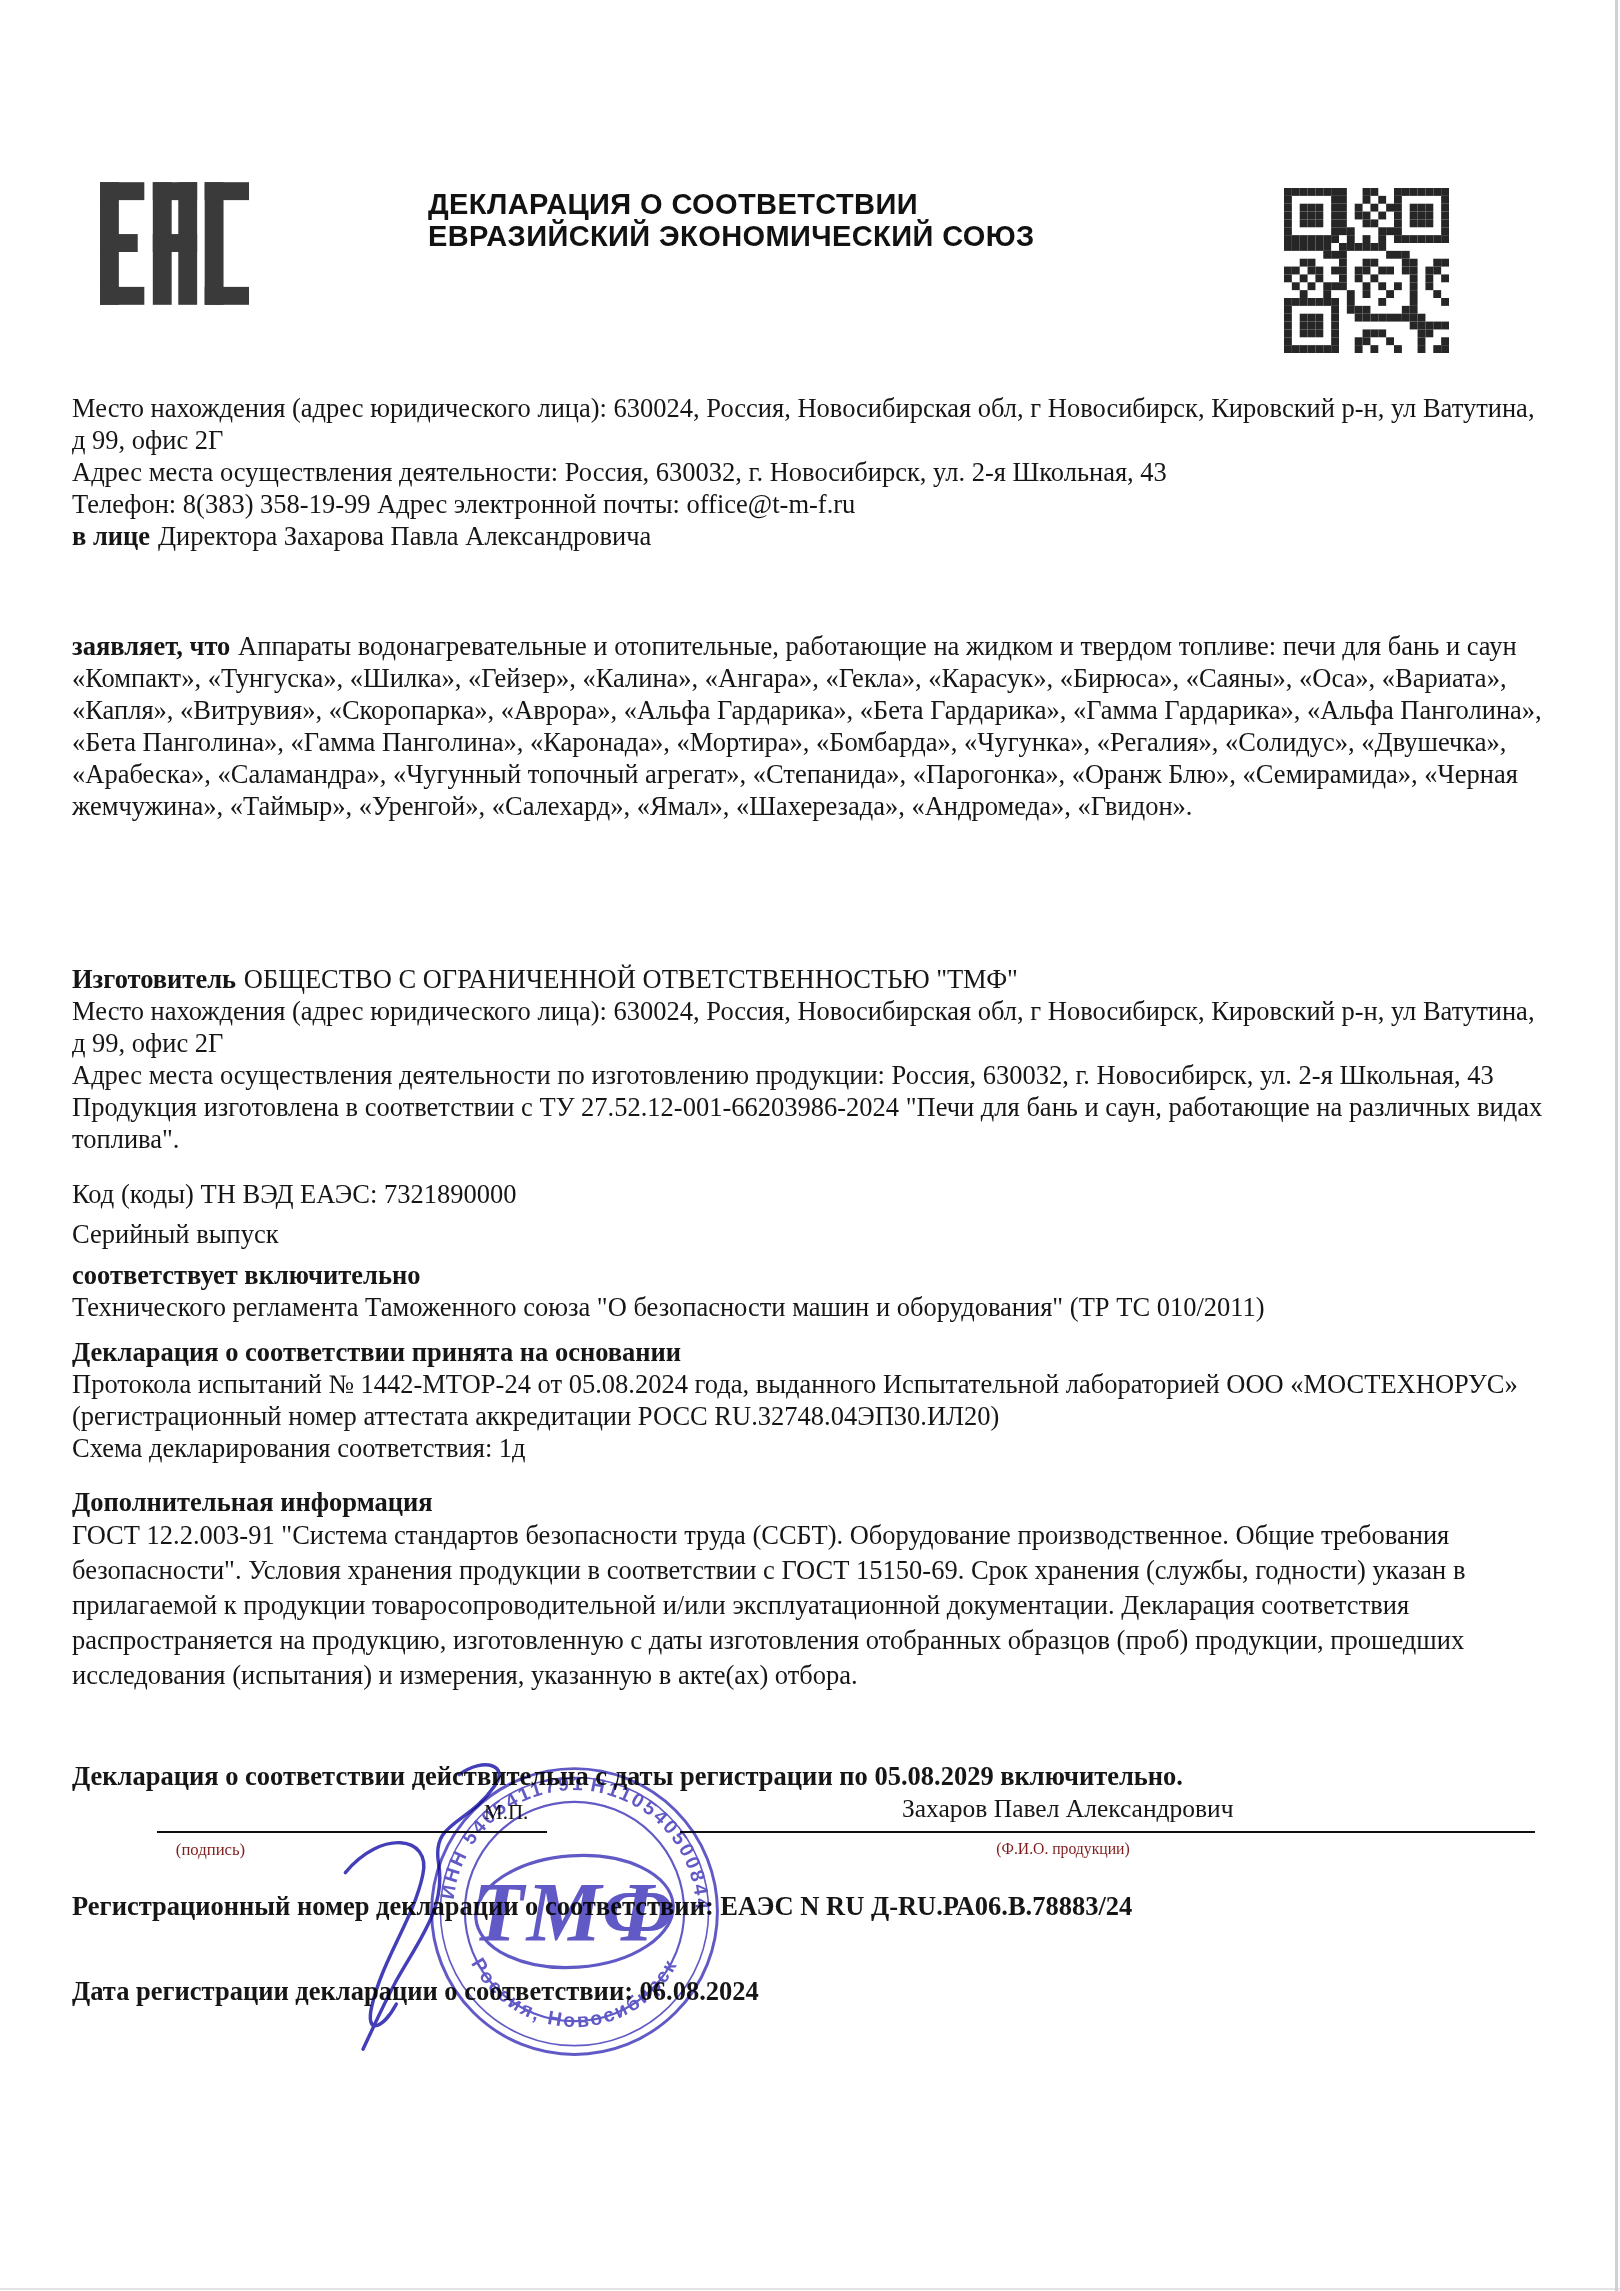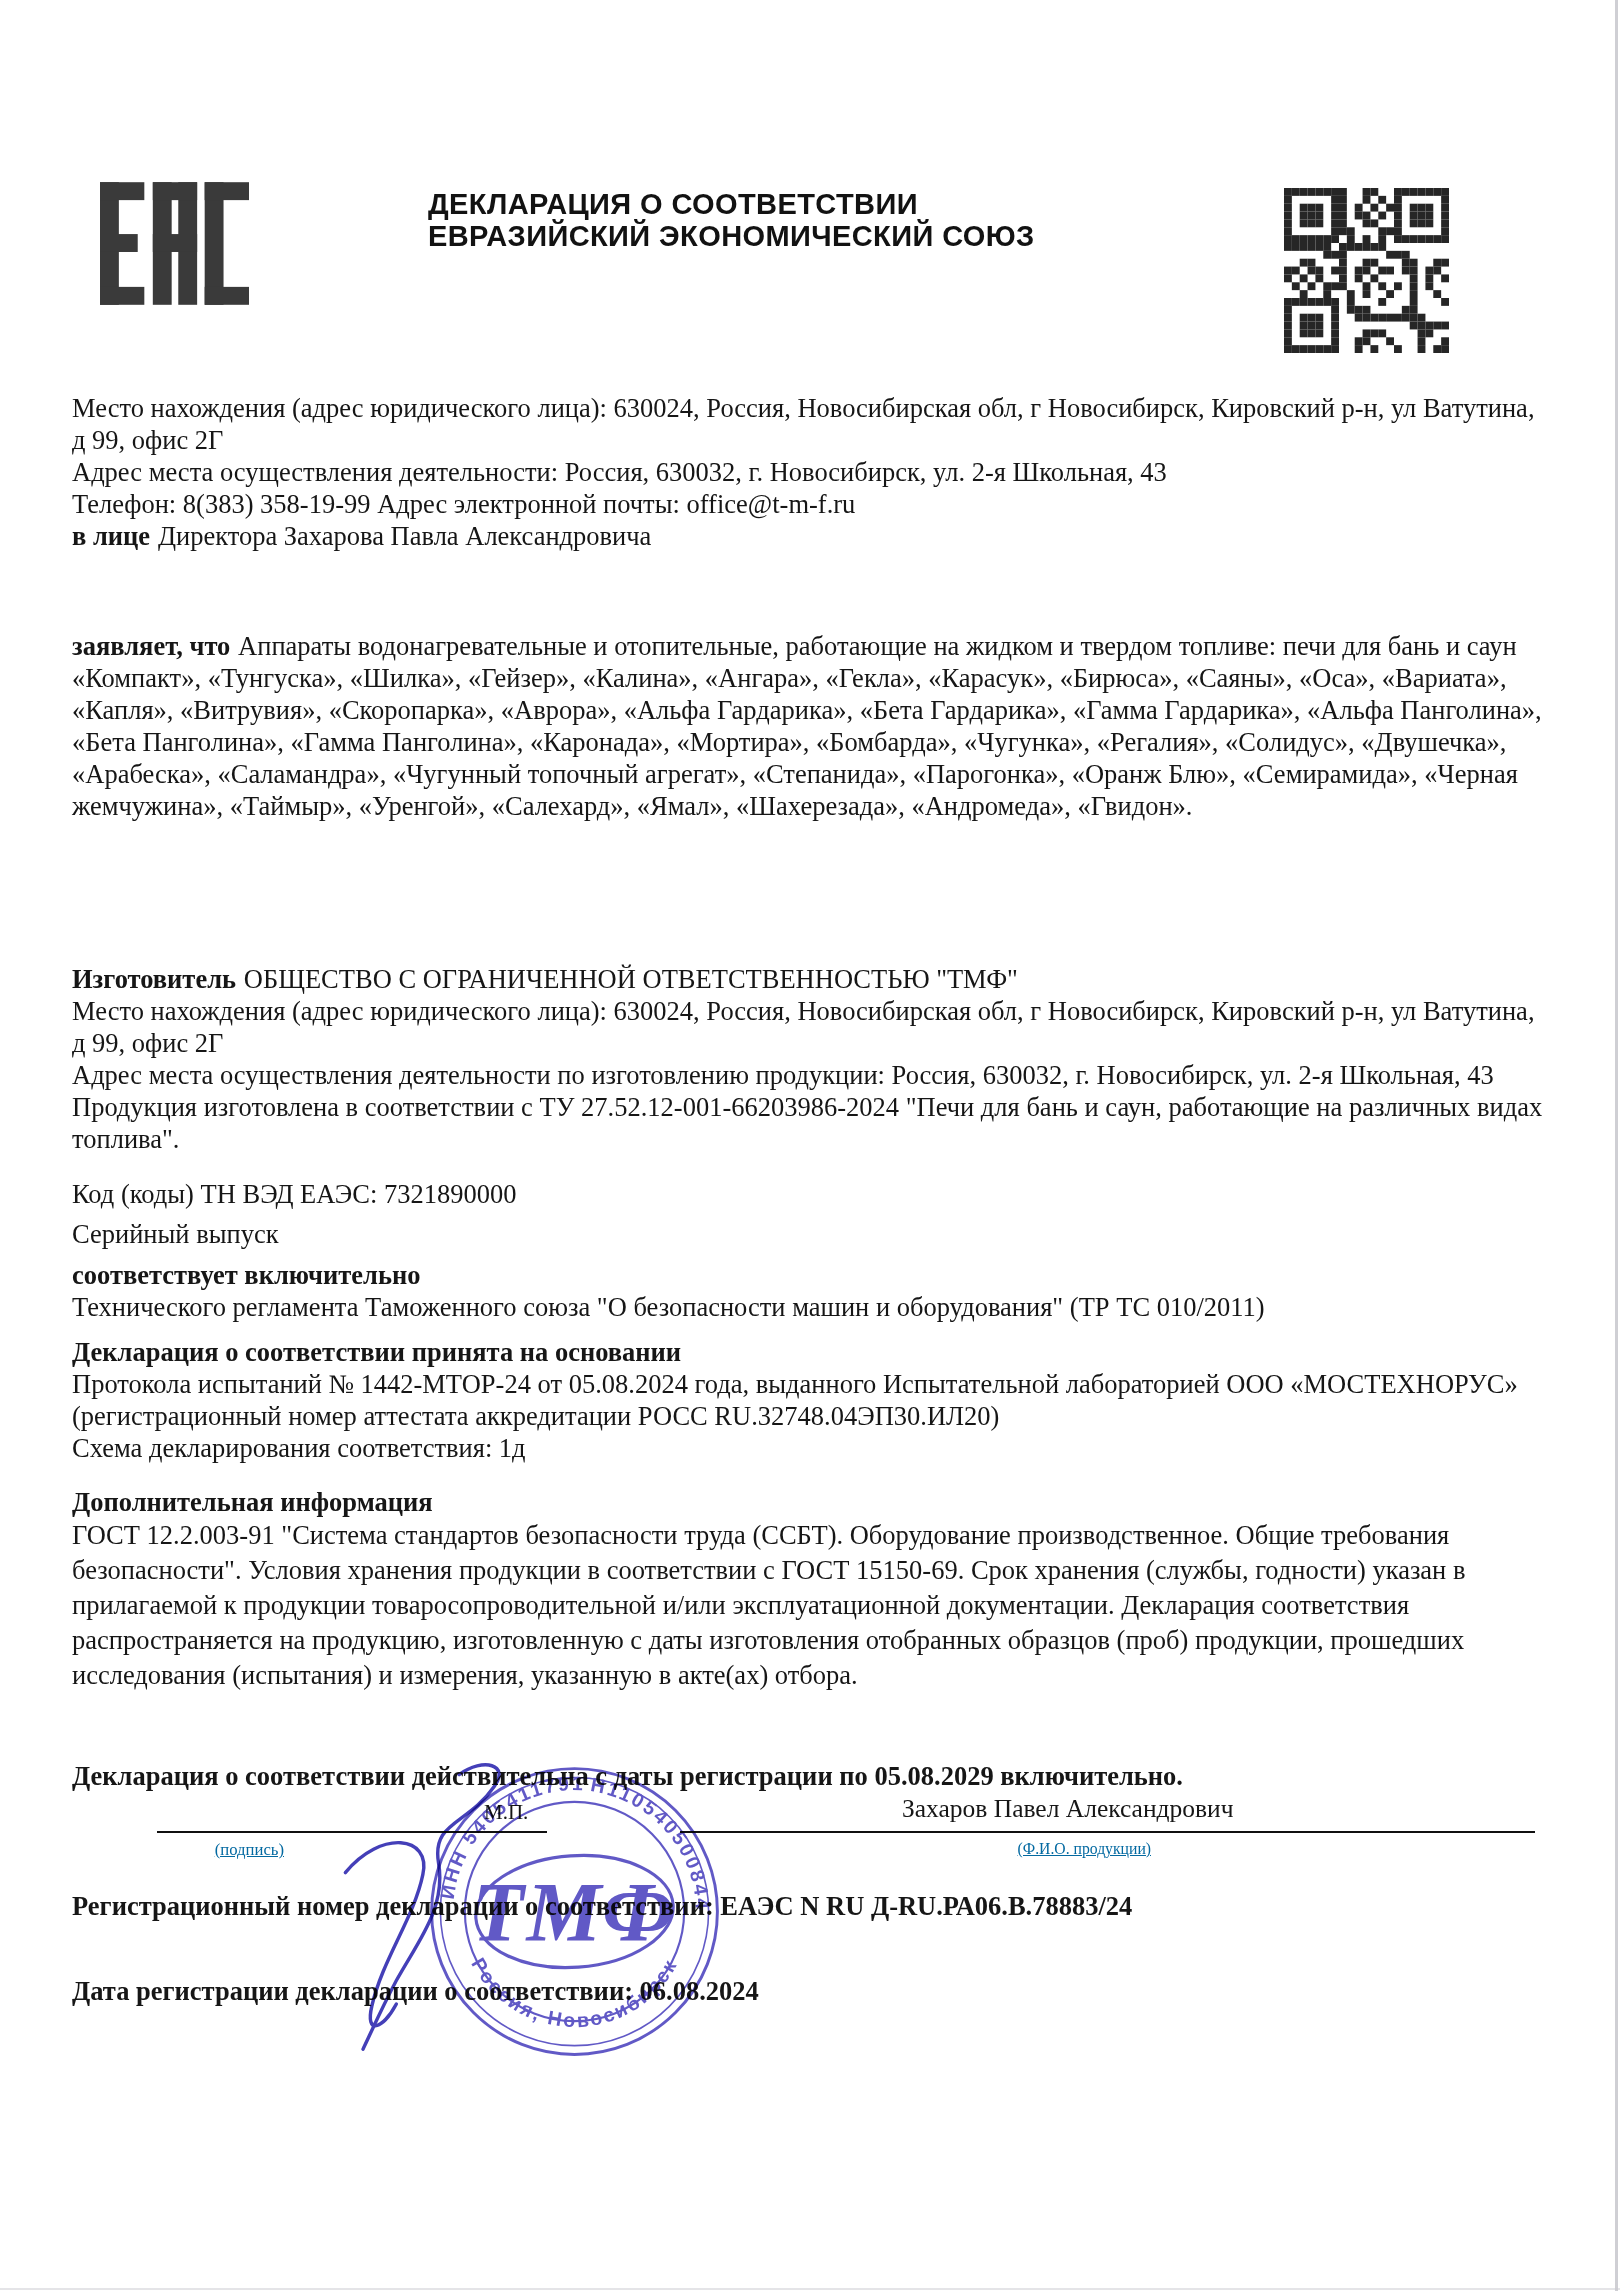--- a/index.html
+++ b/index.html
@@ -21,21 +21,21 @@
   
   .abs{position:absolute;left:72px;width:1477px;}
   p{margin:0;}
   .t{font-size:26.5px;line-height:32px;}
   .b{font-weight:bold;}
   .lbl{font-weight:bold;margin-right:7.8px;}
   .add-text{font-size:26.5px;line-height:35px;}
 
   
   .sig-line{position:absolute;height:0;border-top:2px solid #101010;}
-  .cap{position:absolute;text-align:right;font-size:16.7px;color:#0369a1;text-decoration:underline;}
+  .cap{position:absolute;text-align:center;font-size:16.7px;color:#7f1d1d;}
   .mp{position:absolute;left:484px;top:1800px;font-size:21px;}
   .fio{position:absolute;left:902px;top:1794px;font-size:25.5px;}
 
   .stamp-svg{position:absolute;left:408px;top:1751px;mix-blend-mode:multiply;opacity:.88;}
   .sign-svg{position:absolute;left:312px;top:1753px;mix-blend-mode:multiply;opacity:.9;}
   .stamp-arc{fill:var(--stamp);font-family:"Liberation Sans",sans-serif;font-weight:600;font-size:20px;letter-spacing:2.5px;}
   .stamp-center{fill:var(--stamp);font-family:"Liberation Serif",serif;font-style:italic;font-weight:bold;font-size:86px;letter-spacing:3px;}
 </style>
 </head>
 <body>

